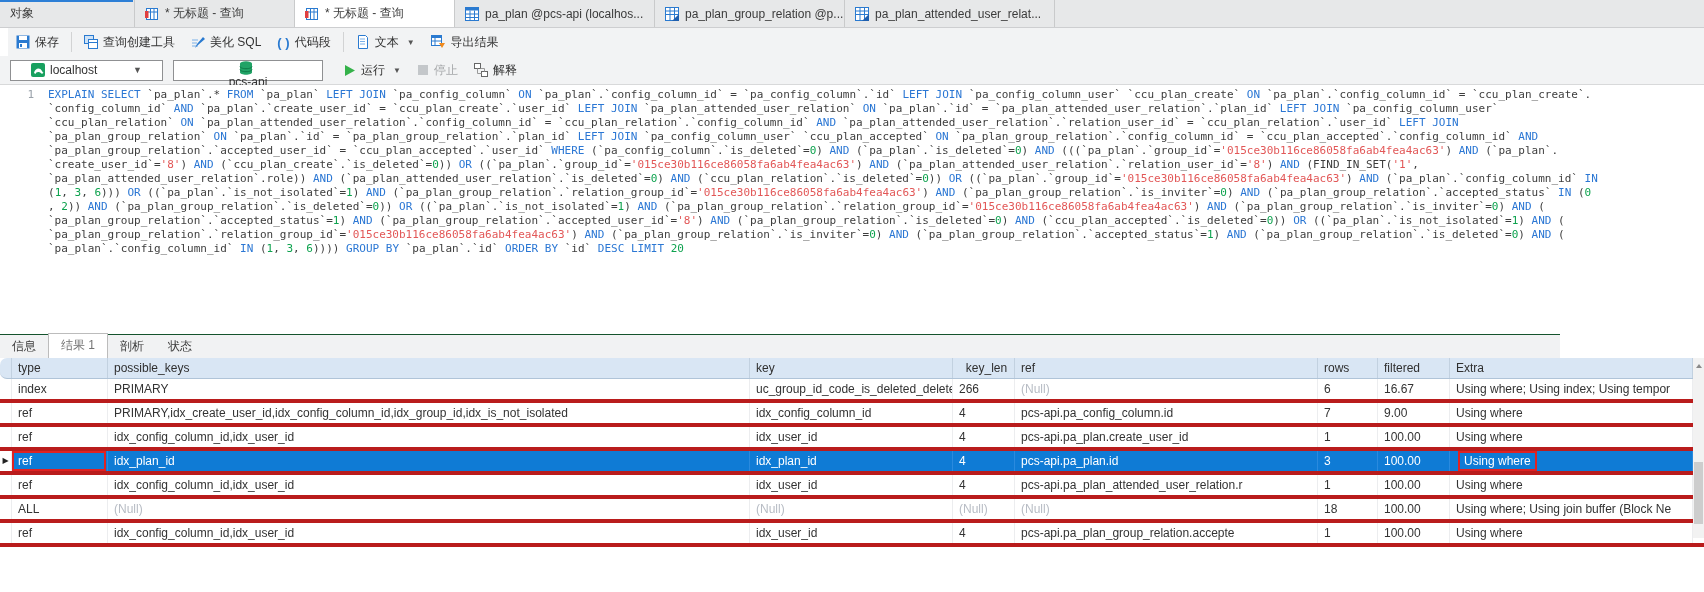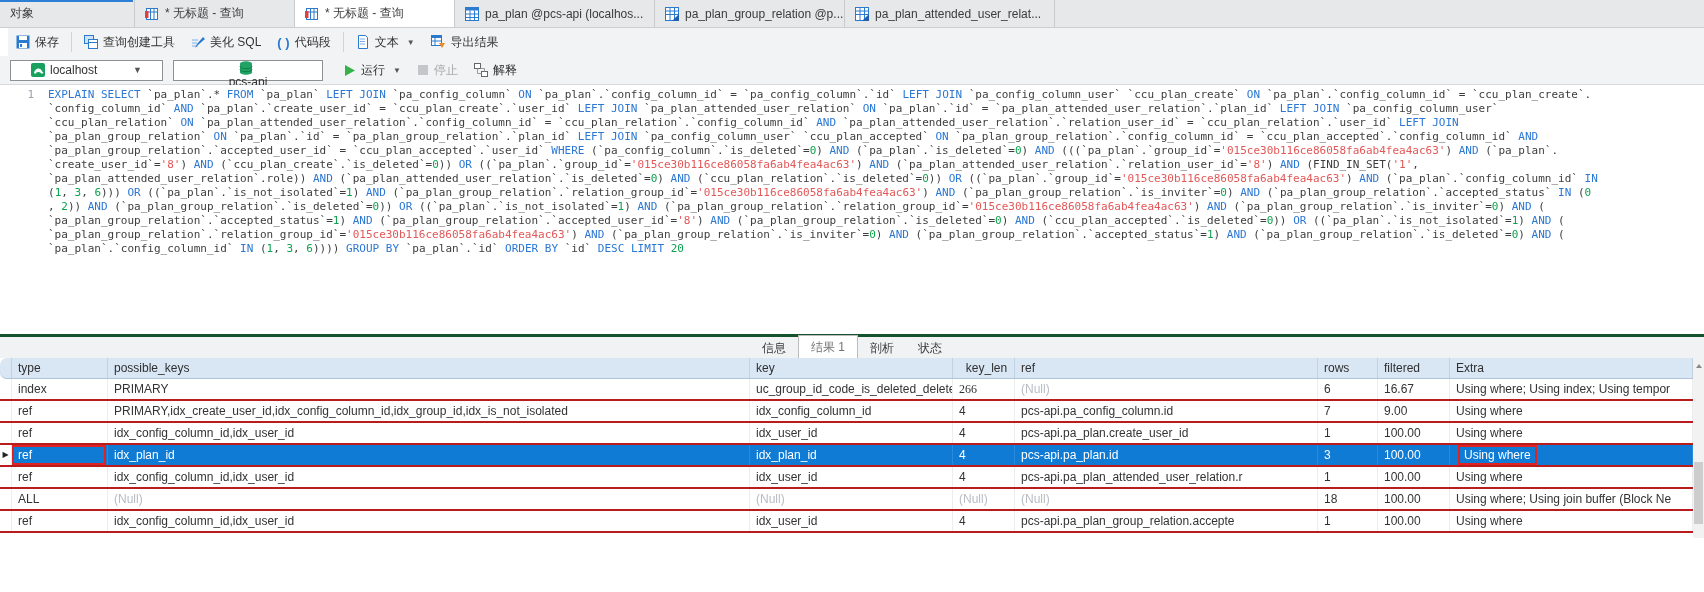--- a/index.html
+++ b/index.html
@@ -33,29 +33,29 @@
   .code{position:absolute;left:0;top:3px;right:0;}
   .code-line{height:14px;line-height:14px;white-space:pre;overflow:hidden;
              font-family:"DejaVu Sans Mono","Liberation Mono",monospace;font-size:11px;color:#3d3d3d;
              padding-left:48px;}
   .lnum{position:absolute;left:0;top:3px;width:34px;text-align:right;
         font-family:"DejaVu Sans Mono",monospace;font-size:11px;color:#9aa2aa;line-height:14px;}
   .kw{color:#2b77d4;}
   .str{color:#e25757;}
   .num{color:#0da24e;}
   
-  .rtabs{position:absolute;left:0;top:334px;width:1704px;height:24px;background:#f1f2f3;
-         border-top:3px solid #14532d;display:flex;align-items:flex-end;font-size:12px;justify-content:center;}
+  .rtabs{position:absolute;left:0;top:334px;width:1560px;height:24px;background:#f1f2f3;
+         border-top:1px solid #14532d;display:flex;align-items:flex-end;font-size:12px;}
   .rtab{padding:3px 12px 4px 12px;color:#3b3b3b;white-space:nowrap;}
   .rtab.active{background:#fff;border:1px solid #bcbcbc;border-bottom:none;padding-bottom:5px;color:#737373;}
   
   .grid{position:absolute;left:0;top:358px;width:1704px;bottom:0;background:#fff;}
   .g-h{display:flex;height:20px;line-height:20px;background:#d9e6f4;border-bottom:1px solid #b0c4d8;font-size:12px;color:#2f2f2f;border-radius:7px;}
   .g-hc{box-sizing:border-box;border-right:1px solid #c2d1e0;padding:0 0 0 6px;overflow:hidden;white-space:nowrap;flex:none;}
-  .g-r{display:flex;height:20px;line-height:20px;border-bottom:2px solid #b91c1c;font-size:12px;background:#fff;position:relative;}
+  .g-r{display:flex;height:20px;line-height:20px;border-bottom:4px solid #b91c1c;font-size:12px;background:#fff;position:relative;}
   .g-c{box-sizing:border-box;border-right:1px solid #ecedef;padding:0 0 0 6px;overflow:hidden;white-space:nowrap;flex:none;position:relative;}
   .g-ind{box-sizing:border-box;flex:none;width:12px;border-right:1px solid #ecedef;background:#fff;
          font-size:8px;color:#222;text-align:center;line-height:20px;}
   .g-r.sel .g-c{background:#0f7bd5;color:#fff;border-right-color:#2a8ade;}
   .nullv{color:#b7bcc4;}
   .redbox{position:absolute;inset:0px 1px 0px 0px;border:2px solid #e02222;pointer-events:none;}
   .redbox-in{display:inline-block;border:2px solid #e02222;padding:0 4px;line-height:16px;margin-left:2px;}
   
   .vscroll{position:absolute;right:0;top:358px;width:11px;height:180px;background:#f2f2f2;}
   .varrow{width:11px;height:15px;display:flex;align-items:center;justify-content:center;}
@@ -270,21 +270,21 @@
       <div class="g-hc" style="width: 303px;">ref</div>
       <div class="g-hc" style="width: 60px;">rows</div>
       <div class="g-hc" style="width: 72px;">filtered</div>
       <div class="g-hc" style="width: 243px;">Extra</div>
     </div>
     <div class="g-r">
       <div class="g-ind"></div>
       <div class="g-c" style="width: 96px;">index</div>
       <div class="g-c" style="width: 642px;">PRIMARY</div>
       <div class="g-c" style="width: 203px;">uc_group_id_code_is_deleted_deleted_at</div>
-      <div class="g-c" style="width: 62px; font-family: Liberation Serif, serif;">266</div>
+      <div class="g-c" style="width: 62px;">266</div>
       <div class="g-c" style="width: 303px;"><span class="nullv">(Null)</span></div>
       <div class="g-c" style="width: 60px;">6</div>
       <div class="g-c" style="width: 72px;">16.67</div>
       <div class="g-c" style="width: 243px;">Using where; Using index; Using tempor</div>
     </div>
     <div class="g-r">
       <div class="g-ind"></div>
       <div class="g-c" style="width: 96px;">ref</div>
       <div class="g-c" style="width: 642px;">PRIMARY,idx_create_user_id,idx_config_column_id,idx_group_id,idx_is_not_isolated</div>
       <div class="g-c" style="width: 203px;">idx_config_column_id</div>

